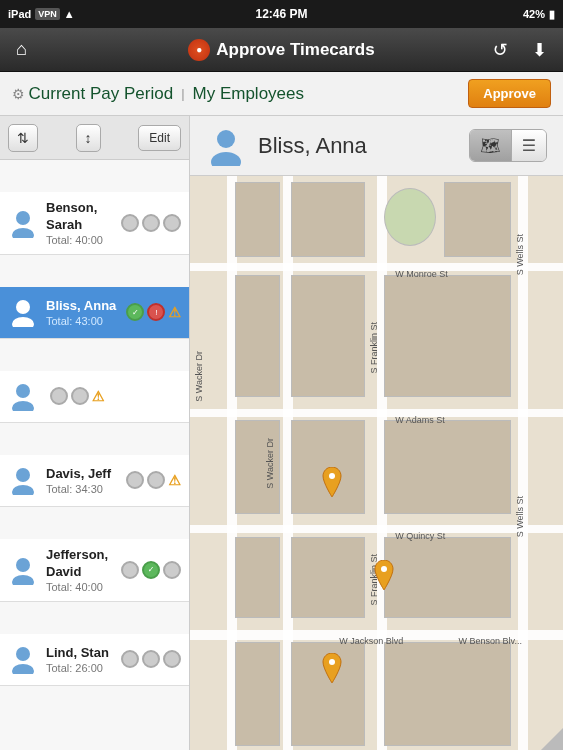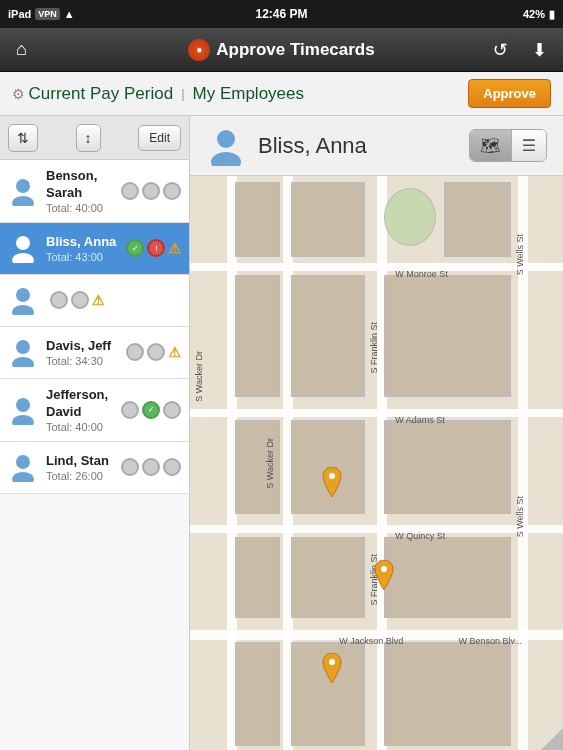--- a/index.html
+++ b/index.html
@@ -165,20 +165,21 @@
       overflow-y: auto;
     }
     .employee-item {
       display: flex;
       align-items: center;
       padding: 8px 8px;
       border-bottom: 1px solid #ddd;
       cursor: pointer;
       background: white;
       min-height: 52px;
+      margin-top: 32px;
     }
     .employee-item.selected { background: #4a90d9; }
     .employee-item.selected .emp-name { color: white; }
     .employee-item.selected .emp-total { color: #d0e8ff; }
 
     .emp-avatar {
       width: 30px;
       height: 30px;
       margin-right: 8px;
       flex-shrink: 0;

